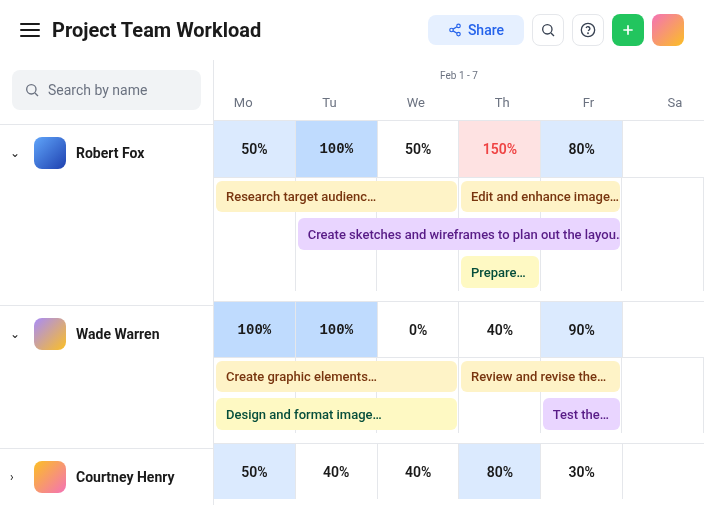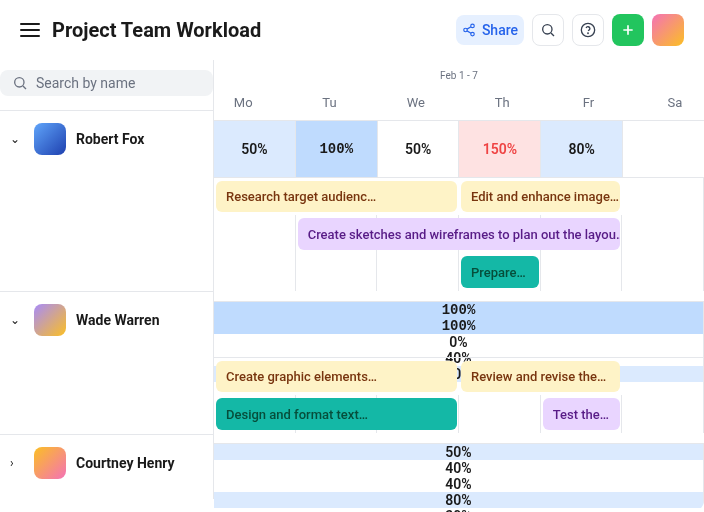--- a/index.html
+++ b/index.html
@@ -2,53 +2,53 @@
 <html><head>
 <meta charset="utf-8">
 <style>
 * { margin:0; padding:0; box-sizing:border-box; }
 body { font-family:-apple-system,BlinkMacSystemFont,"Segoe UI",Roboto,sans-serif; background:#fff; width:704px; height:512px; overflow:hidden; border-radius:12px; }
 .header { display:flex; align-items:center; padding:14px 20px; gap:12px; }
 .menu-icon { width:20px; display:flex; flex-direction:column; gap:4px; cursor:pointer; }
 .menu-icon span { height:2px; background:#1a1a1a; border-radius:1px; }
 .title { font-size:20px; font-weight:700; color:#1a1a1a; flex:1; }
 .header-actions { display:flex; gap:8px; align-items:center; }
-.share-btn { display:flex; align-items:center; gap:6px; background:#e6f0ff; color:#2563eb; padding:7px 6px; border-radius:8px; font-size:14px; font-weight:500; cursor:pointer; }
+.share-btn { display:flex; align-items:center; gap:6px; background:#e6f0ff; color:#2563eb; padding:7px 20px; border-radius:8px; font-size:14px; font-weight:500; cursor:pointer; }
 .icon-btn { width:32px; height:32px; border-radius:8px; border:1px solid #e5e7eb; display:flex; align-items:center; justify-content:center; cursor:pointer; }
 .add-btn { width:32px; height:32px; border-radius:8px; background:#22c55e; display:flex; align-items:center; justify-content:center; cursor:pointer; color:#fff; font-size:18px; font-weight:500; }
 .avatar-img { width:32px; height:32px; border-radius:8px; background:linear-gradient(135deg,#f472b6,#fbbf24); cursor:pointer; }
 .content { display:flex; }
 .sidebar { width:213px; flex-shrink:0; }
-.search-box { margin:10px 0 14px; background:#f1f3f5; border-radius:8px; padding:5px 12px; display:flex; align-items:center; gap:8px; color:#6b7280; font-size:14px; }
+.search-box { margin:10px 12px 14px; background:#f1f3f5; border-radius:8px; padding:12px 12px; display:flex; align-items:center; gap:8px; color:#6b7280; font-size:14px; }
 .person-row { display:flex; align-items:center; padding:12px 10px; gap:10px; border-top:1px solid #e5e7eb; }
 .chev { width:14px; font-size:12px; color:#1a1a1a; cursor:pointer; }
 .person-avatar { width:32px; height:32px; border-radius:8px; flex-shrink:0; }
 .av1 { background:linear-gradient(135deg,#60a5fa,#1e40af); }
 .av2 { background:linear-gradient(135deg,#a78bfa,#fbbf24); }
 .av3 { background:linear-gradient(135deg,#fbbf24,#f472b6); }
 .person-name { font-size:14px; font-weight:700; color:#1a1a1a; }
 .grid-area { flex:1; border-left:1px solid #e5e7eb; }
 .date-range { text-align:center; font-size:10px; color:#6b7280; padding:10px 0 6px; }
 .day-headers { display:flex; border-bottom:1px solid #e5e7eb;gap:28px; }
 .day-header { flex:1; text-align:center; font-size:13px; color:#6b7280; padding:8px 0 10px; }
 .grid { position:relative; }
 .grid-row { display:flex; }
-.grid-row.bt { border-top:1px solid #e5e7eb;flex-direction:column; }
+.grid-row.bt { border-top:1px solid #e5e7eb; }
 .cell { flex:1; border-right:1px solid #e5e7eb; display:flex; align-items:center; justify-content:center; }
 .cell:last-child { border-right:none; }
 .pct { height:56px; }
 .pct-cell { font-size:14px; font-weight:600; color:#1a1a1a; }
 .bg-blue { background:#dbeafe; }
 .bg-blue-m { background:#bfdbfe;font-family:Liberation Mono, monospace; }
 .bg-red { background:#fee2e2; color:#ef4444 !important; }
 .task-row { height:38px; position:relative; }
 .task { position:absolute; top:3px; bottom:3px; border-radius:6px; padding:0 10px; display:flex; align-items:center; font-size:13px; font-weight:500; white-space:nowrap; overflow:hidden; text-overflow:ellipsis; cursor:pointer; }
 .t-yellow { background:#fef3c7; color:#78350f; }
 .t-purple { background:#e9d5ff; color:#581c87; }
-.t-teal { background:#14b8a6; color:#064e3b; }
+.t-teal { background:#fef9c3; color:#064e3b; }
 .spacer-sm { height:10px; }
 </style>
 </head>
 <body>
 
 <div class="header">
   <div class="menu-icon">
       <span></span>
       <span></span>
       <span></span>
@@ -185,21 +185,21 @@
         <div class="task t-yellow" style="left:2px;width:calc(50% - 4px)">Create graphic elements…</div>
         <div class="task t-yellow" style="left:calc(50% + 2px);width:calc(33.33% - 4px)">Review and revise the…</div>
       </div>
       <div class="grid-row task-row">
         <div class="cell"></div>
           <div class="cell"></div>
           <div class="cell"></div>
           <div class="cell"></div>
           <div class="cell"></div>
           <div class="cell"></div>
-        <div class="task t-teal" style="left:2px;width:calc(50% - 4px)">Design and format text…</div>
+        <div class="task t-teal" style="left:2px;width:calc(50% - 4px)">Design and format image…</div>
         <div class="task t-purple" style="left:calc(66.666% + 2px);width:calc(16.666% - 4px)">Test the…</div>
       </div>
       <div class="spacer-sm"></div>
 
       <div class="grid-row pct bt">
         <div class="cell pct-cell bg-blue">50%</div>
         <div class="cell pct-cell">40%</div>
         <div class="cell pct-cell">40%</div>
         <div class="cell pct-cell bg-blue">80%</div>
         <div class="cell pct-cell">30%</div>

